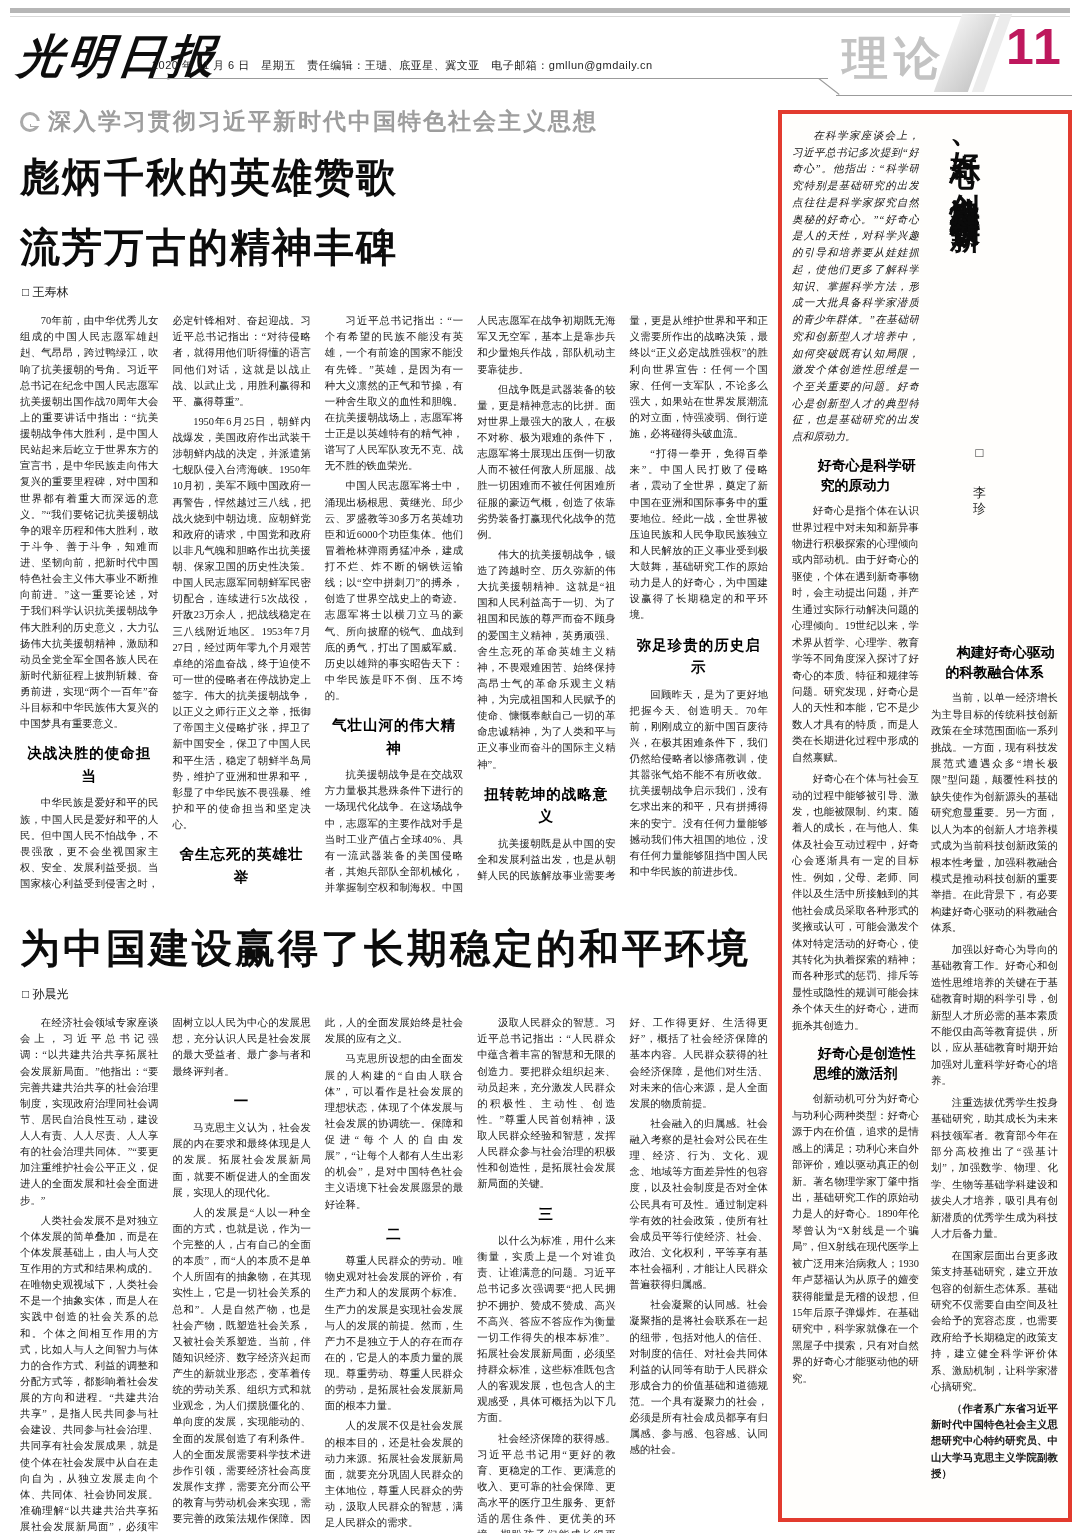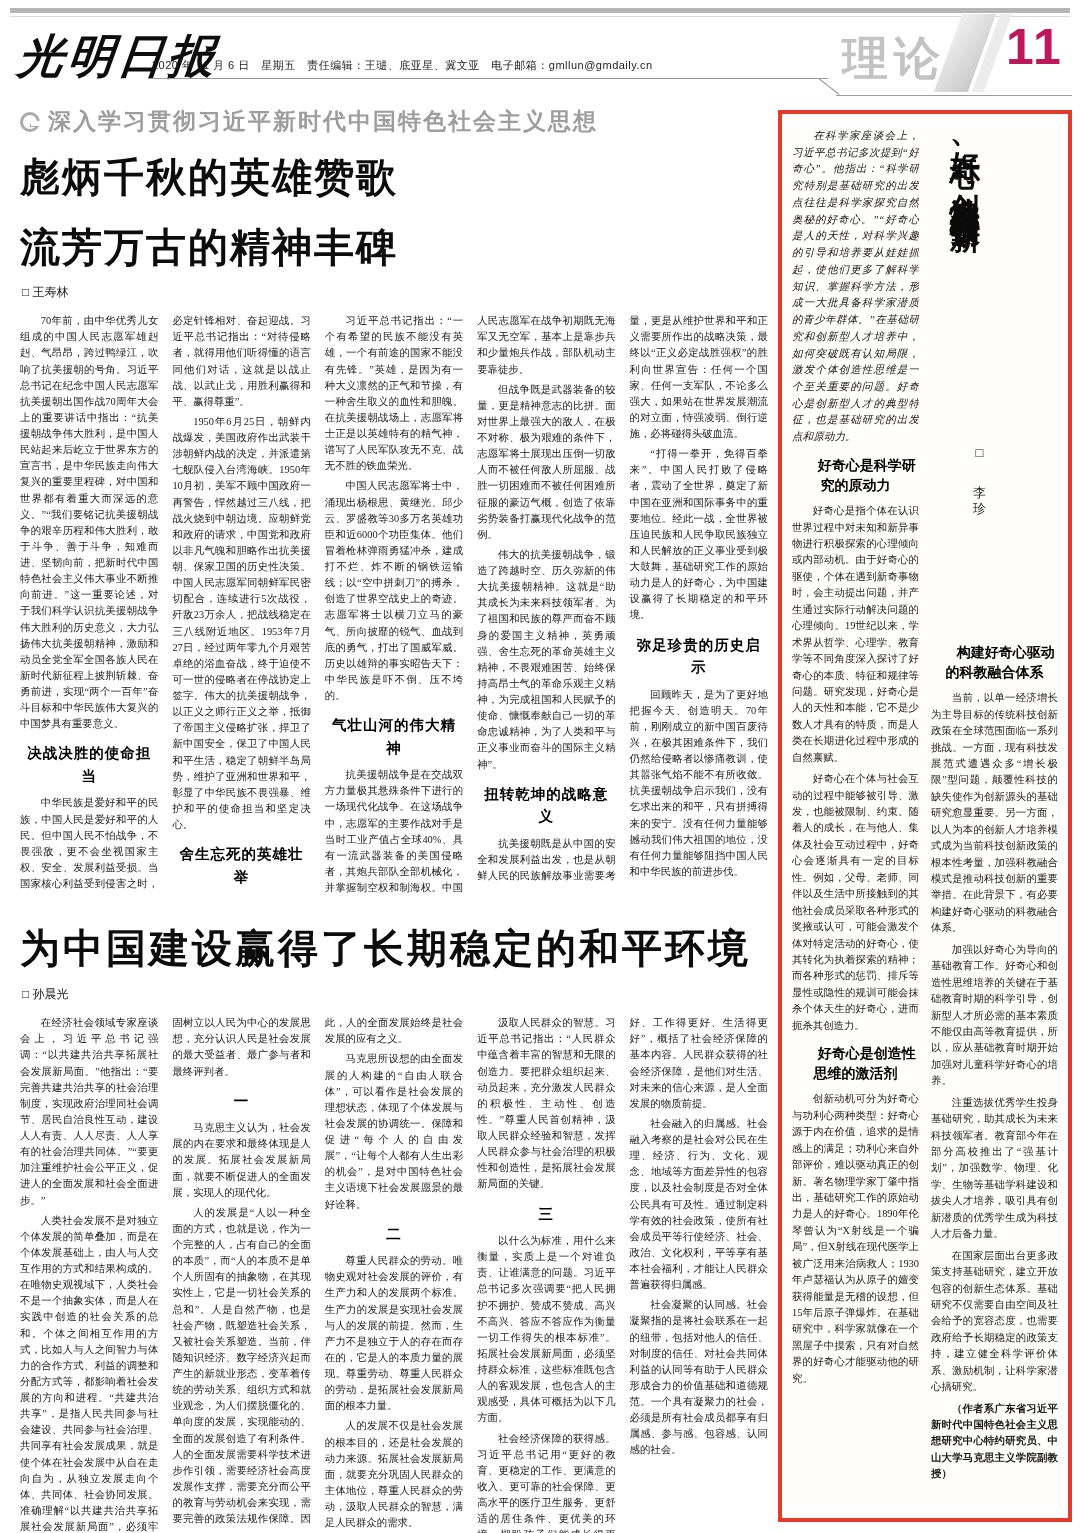--- a/index.html
+++ b/index.html
@@ -126,21 +126,21 @@
         <p>70年前，由中华优秀儿女组成的中国人民志愿军雄赳赳、气昂昂，跨过鸭绿江，吹响了抗美援朝的号角。习近平总书记在纪念中国人民志愿军抗美援朝出国作战70周年大会上的重要讲话中指出：“抗美援朝战争伟大胜利，是中国人民站起来后屹立于世界东方的宣言书，是中华民族走向伟大复兴的重要里程碑，对中国和世界都有着重大而深远的意义。”“我们要铭记抗美援朝战争的艰辛历程和伟大胜利，敢于斗争、善于斗争，知难而进、坚韧向前，把新时代中国特色社会主义伟大事业不断推向前进。”这一重要论述，对于我们科学认识抗美援朝战争伟大胜利的历史意义，大力弘扬伟大抗美援朝精神，激励和动员全党全军全国各族人民在新时代新征程上披荆斩棘、奋勇前进，实现“两个一百年”奋斗目标和中华民族伟大复兴的中国梦具有重要意义。</p>
         <div class="colhead">决战决胜的使命担当</div>
         <p>中华民族是爱好和平的民族，中国人民是爱好和平的人民。但中国人民不怕战争，不畏强敌，更不会坐视国家主权、安全、发展利益受损。当国家核心利益受到侵害之时，必定针锋相对、奋起迎战。习近平总书记指出：“对待侵略者，就得用他们听得懂的语言同他们对话，这就是以战止战、以武止戈，用胜利赢得和平、赢得尊重”。</p>
         <p>1950年6月25日，朝鲜内战爆发，美国政府作出武装干涉朝鲜内战的决定，并派遣第七舰队侵入台湾海峡。1950年10月初，美军不顾中国政府一再警告，悍然越过三八线，把战火烧到中朝边境。应朝鲜党和政府的请求，中国党和政府以非凡气魄和胆略作出抗美援朝、保家卫国的历史性决策。中国人民志愿军同朝鲜军民密切配合，连续进行5次战役，歼敌23万余人，把战线稳定在三八线附近地区。1953年7月27日，经过两年零九个月艰苦卓绝的浴血奋战，终于迫使不可一世的侵略者在停战协定上签字。伟大的抗美援朝战争，以正义之师行正义之举，抵御了帝国主义侵略扩张，捍卫了新中国安全，保卫了中国人民和平生活，稳定了朝鲜半岛局势，维护了亚洲和世界和平，彰显了中华民族不畏强暴、维护和平的使命担当和坚定决心。</p>
         <div class="colhead">舍生忘死的英雄壮举</div>
         <p>习近平总书记指出：“一个有希望的民族不能没有英雄，一个有前途的国家不能没有先锋。”英雄，是因为有一种大义凛然的正气和节操，有一种舍生取义的血性和胆魄。在抗美援朝战场上，志愿军将士正是以英雄特有的精气神，谱写了人民军队攻无不克、战无不胜的铁血荣光。</p>
         <p>中国人民志愿军将士中，涌现出杨根思、黄继光、邱少云、罗盛教等30多万名英雄功臣和近6000个功臣集体。他们冒着枪林弹雨勇猛冲杀，建成打不烂、炸不断的钢铁运输线；以“空中拼刺刀”的搏杀，创造了世界空战史上的奇迹。志愿军将士以横刀立马的豪气、所向披靡的锐气、血战到底的勇气，打出了国威军威。历史以雄辩的事实昭告天下：中华民族是吓不倒、压不垮的。</p>
         <div class="colhead">气壮山河的伟大精神</div>
         <p>抗美援朝战争是在交战双方力量极其悬殊条件下进行的一场现代化战争。在这场战争中，志愿军的主要作战对手是当时工业产值占全球40%、具有一流武器装备的美国侵略者，其炮兵部队全部机械化，并掌握制空权和制海权。中国人民志愿军在战争初期既无海军又无空军，基本上是靠步兵和少量炮兵作战，部队机动主要靠徒步。</p>
         <p>但战争既是武器装备的较量，更是精神意志的比拼。面对世界上最强大的敌人，在极不对称、极为艰难的条件下，志愿军将士展现出压倒一切敌人而不被任何敌人所屈服、战胜一切困难而不被任何困难所征服的豪迈气概，创造了依靠劣势装备打赢现代化战争的范例。</p>
-        <p>伟大的抗美援朝战争，锻造了跨越时空、历久弥新的伟大抗美援朝精神。这就是“助其成长为未来科技领军者、为了祖国和民族的尊严而奋不顾身的爱国主义精神，英勇顽强、舍生忘死的革命英雄主义精神，不畏艰难困苦、始终保持高昂士气的革命乐观主义精神，为完成祖国和人民赋予的使命、慷慨奉献自己一切的革命忠诚精神，为了人类和平与正义事业而奋斗的国际主义精神”。</p>
+        <p>伟大的抗美援朝战争，锻造了跨越时空、历久弥新的伟大抗美援朝精神。这就是“祖国和人民利益高于一切、为了祖国和民族的尊严而奋不顾身的爱国主义精神，英勇顽强、舍生忘死的革命英雄主义精神，不畏艰难困苦、始终保持高昂士气的革命乐观主义精神，为完成祖国和人民赋予的使命、慷慨奉献自己一切的革命忠诚精神，为了人类和平与正义事业而奋斗的国际主义精神”。</p>
         <div class="colhead">扭转乾坤的战略意义</div>
         <p>抗美援朝既是从中国的安全和发展利益出发，也是从朝鲜人民的民族解放事业需要考量，更是从维护世界和平和正义需要所作出的战略决策，最终以“正义必定战胜强权”的胜利向世界宣告：任何一个国家、任何一支军队，不论多么强大，如果站在世界发展潮流的对立面，恃强凌弱、倒行逆施，必将碰得头破血流。</p>
         <p>“打得一拳开，免得百拳来”。中国人民打败了侵略者，震动了全世界，奠定了新中国在亚洲和国际事务中的重要地位。经此一战，全世界被压迫民族和人民争取民族独立和人民解放的正义事业受到极大鼓舞，基础研究工作的原始动力是人的好奇心，为中国建设赢得了长期稳定的和平环境。</p>
         <div class="colhead">弥足珍贵的历史启示</div>
         <p>回顾昨天，是为了更好地把握今天、创造明天。70年前，刚刚成立的新中国百废待兴，在极其困难条件下，我们仍然给侵略者以惨痛教训，使其嚣张气焰不能不有所收敛。抗美援朝战争启示我们，没有乞求出来的和平，只有拼搏得来的安宁。没有任何力量能够撼动我们伟大祖国的地位，没有任何力量能够阻挡中国人民和中华民族的前进步伐。</p>
 
       </div>
     </div>
 
     <div class="article2">

